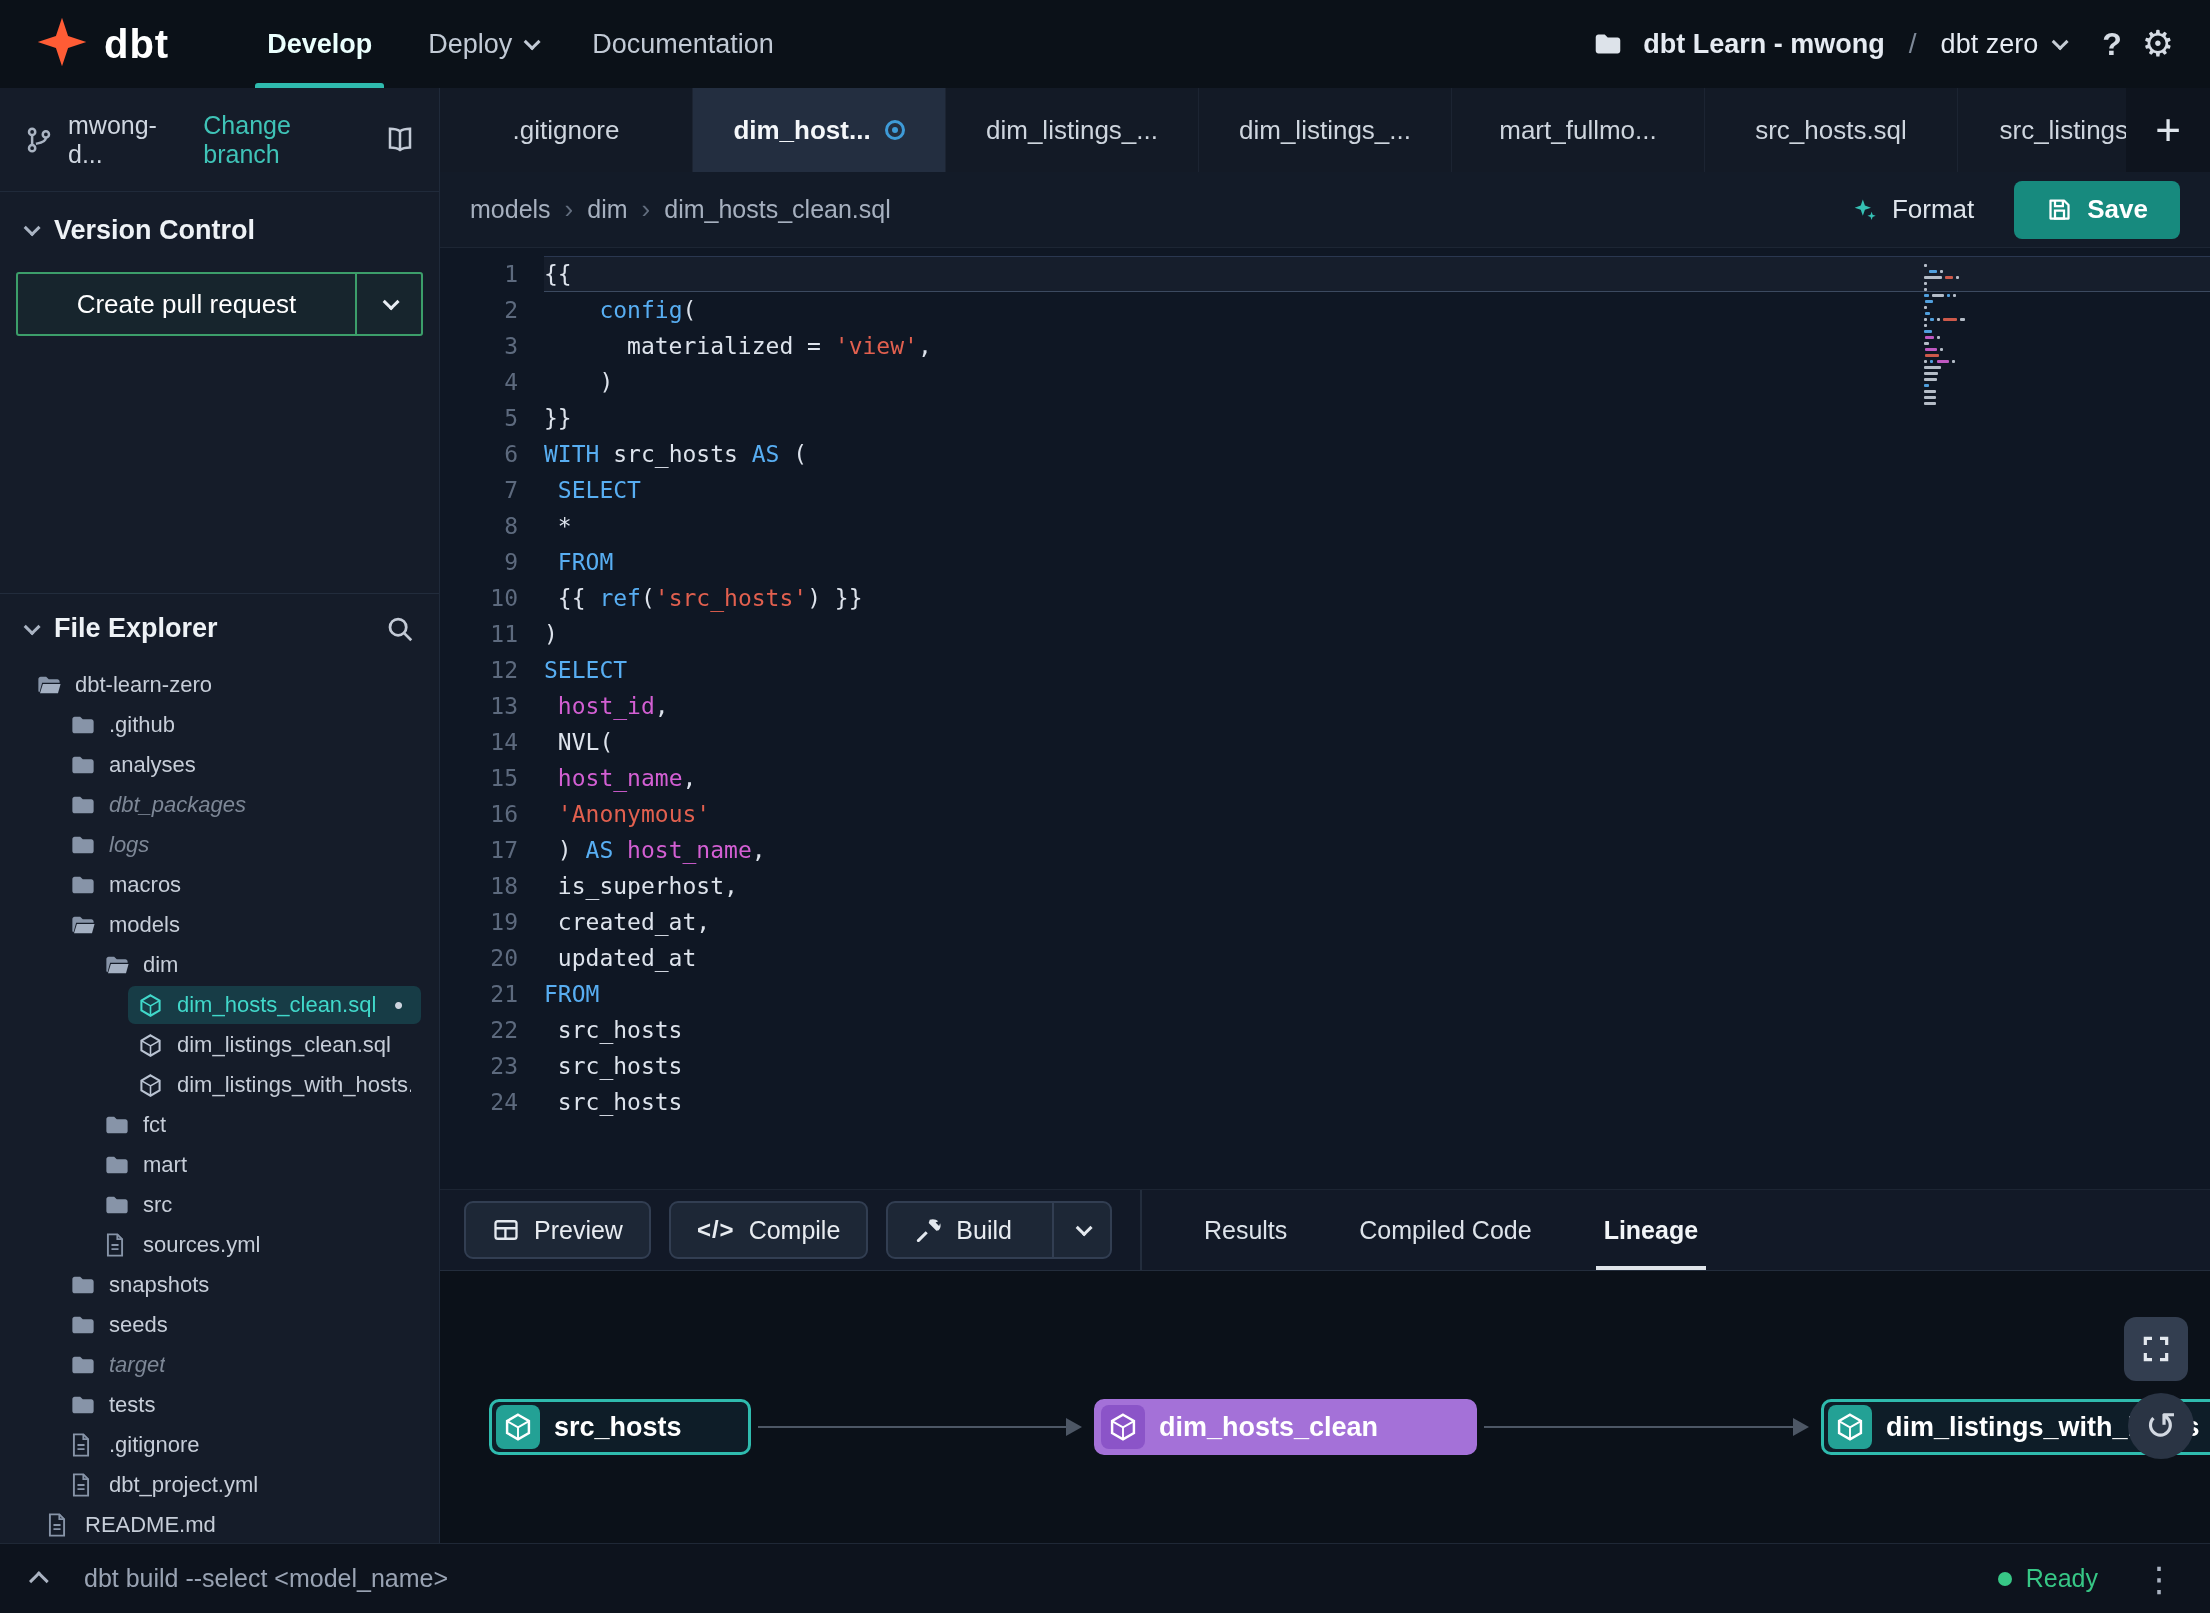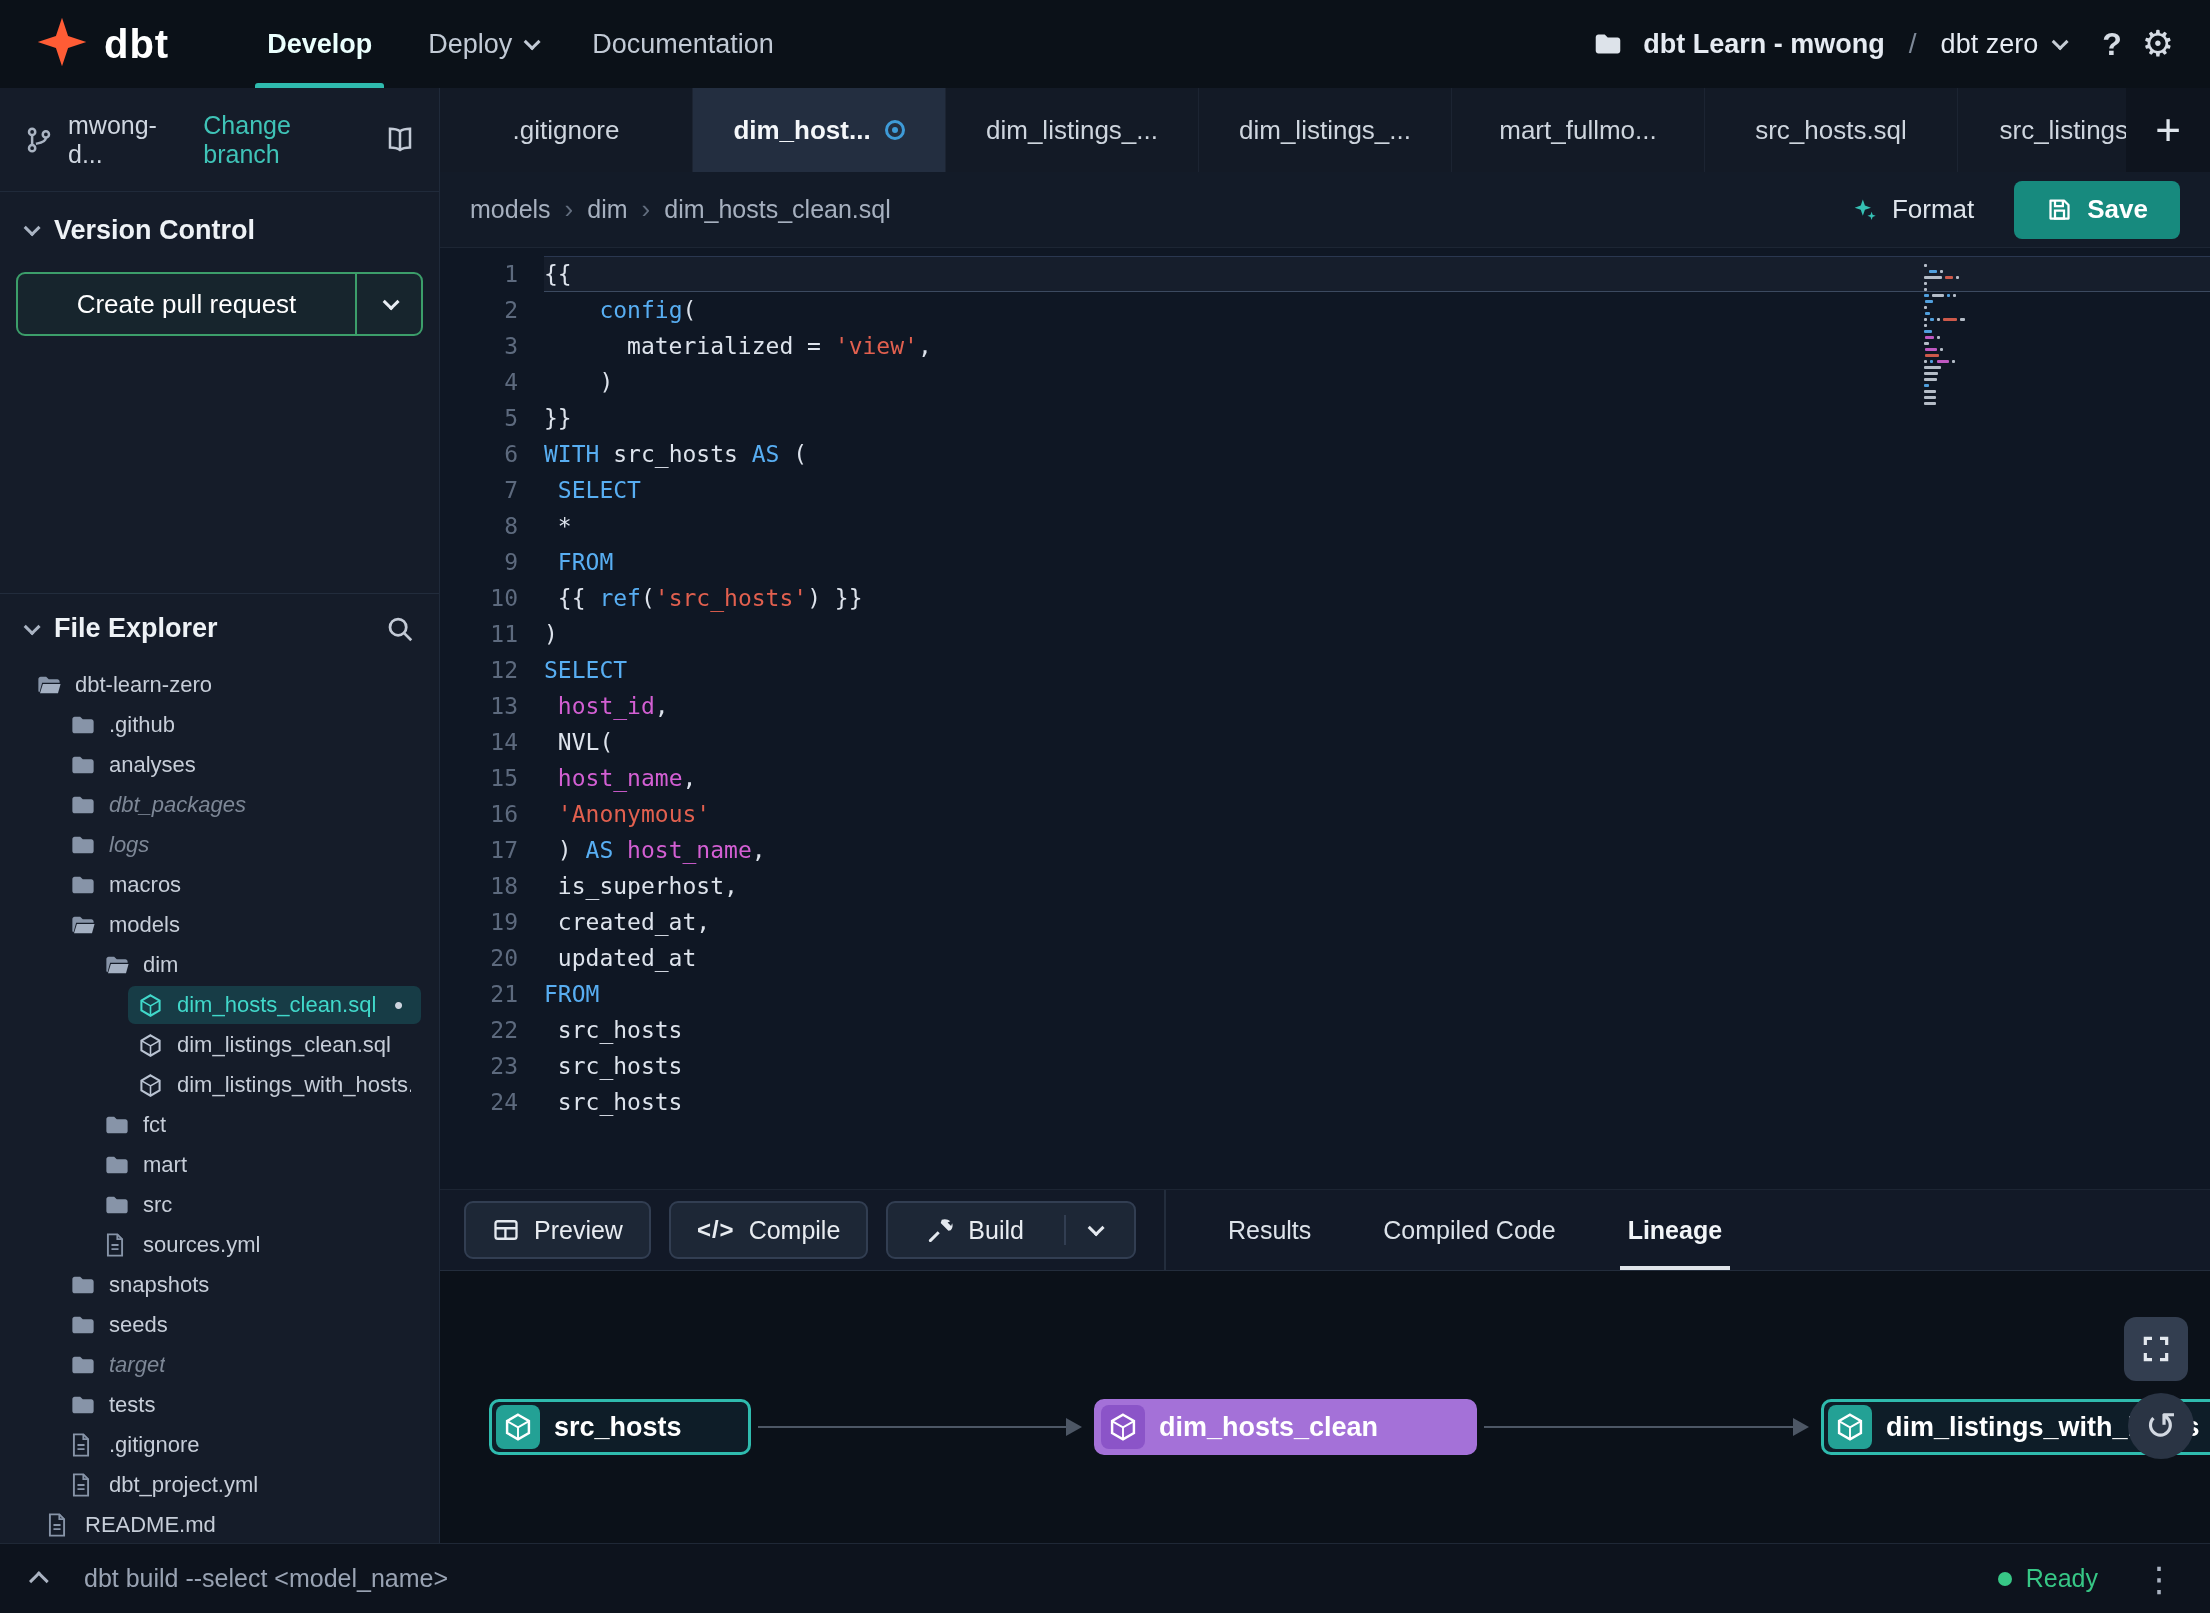--- a/index.html
+++ b/index.html
@@ -30,21 +30,21 @@
 
   
   .sidebar { width:440px; background:#151c29; border-right:1px solid #202a3a; display:flex; flex-direction:column; }
   .branch-row { height:104px; flex:none; display:flex; align-items:center; gap:14px; padding:0 24px; border-bottom:1px solid #202a3a; }
   .branch-name { color:#cfd6e0; font-size:25px; }
   .change-branch { color:#3fc3b7; font-size:25px; cursor:pointer; }
   .book-btn { margin-left:auto; cursor:pointer; display:flex; }
   .sec-header { height:76px; flex:none; display:flex; align-items:center; gap:18px; padding:0 24px; color:#eef2f6; font-size:27px; font-weight:bold; cursor:pointer; }
   .sec-header .chev { color:#aab4c3; }
   .pr-wrap { padding:4px 16px 28px; flex:none; }
-  .pr-btn { display:flex; width:100%; height:64px; border:2px solid #3c9e6a; border-radius:9px; background:rgba(60,158,106,0.07); color:#fff; overflow:hidden; cursor:pointer; }
+  .pr-btn { display:flex; width:100%; height:64px; border:2px solid #3c9e6a; border-radius:3px; background:rgba(60,158,106,0.07); color:#fff; overflow:hidden; cursor:pointer; }
   .pr-main { flex:1; display:flex; align-items:center; justify-content:center; font-size:26px; }
   .pr-caret { width:66px; border-left:2px solid #3c9e6a; display:flex; align-items:center; justify-content:center; color:#e8edf3; }
   .sidebar-spacer { flex:1 1 auto; min-height:0; }
   .fe-header { border-top:1px solid #222c3c; height:70px; }
   .fe-search { margin-left:auto; cursor:pointer; display:flex; }
   .tree { height:880px; flex:none; overflow:hidden; padding-top:2px; }
   .tree-row { height:40px; display:flex; align-items:center; cursor:pointer; }
   .tree-pill { display:flex; align-items:center; gap:12px; flex:1; margin-right:18px; height:38px; border-radius:7px; padding:0 10px; color:#c6cdd8; font-size:22px; overflow:hidden; }
   .tree-pill.selected { background:#173c46; color:#41d8ca; }
   .tree-row.muted .tree-label { color:#7d8796; font-style:italic; }
@@ -80,21 +80,21 @@
   .tok-kw { color:#58aef2; } .tok-str { color:#e2604f; } .tok-id { color:#d35fd3; }
 
   .minimap { position:absolute; top:14px; right:156px; width:130px; }
   .mm-line { height:6px; display:flex; align-items:center; }
   .mm-tok { height:3px; border-radius:1px; background:#c7ced9; opacity:.9; margin-right:3px; flex:none; }
   .mm-tok.ws { background:transparent; margin-right:0; opacity:1; }
   .mm-tok.tok-kw { background:#58aef2; } .mm-tok.tok-str { background:#e2604f; } .mm-tok.tok-id { background:#d35fd3; }
 
   .actionbar { height:82px; flex:none; background:#121927; border-top:1px solid #1c2533; border-bottom:1px solid #232d3c; display:flex; align-items:center; padding-left:24px; }
   .ab-btn { height:58px; background:#1d2736; border:2px solid #323e52; border-radius:9px; color:#e8ecf1; font-size:25px; display:flex; align-items:center; gap:14px; padding:0 26px; margin-right:18px; cursor:pointer; }
-  .ab-split { padding:12px; overflow:hidden; }
+  .ab-split { padding:0; overflow:hidden; }
   .ab-main { display:flex; align-items:center; gap:14px; padding:0 26px; align-self:stretch; }
   .ab-caret { width:58px; border-left:2px solid #323e52; display:flex; align-items:center; justify-content:center; align-self:stretch; color:#e4e9ef; }
   .compile-glyph { font-weight:bold; font-size:24px; letter-spacing:1px; }
   .ab-divider { width:2px; align-self:stretch; background:#232d3d; margin:0 26px 0 10px; }
   .ab-tabs { display:flex; align-self:stretch; }
   .ab-tab { display:flex; align-items:center; padding:0 36px; color:#dde3ea; font-size:25px; position:relative; cursor:pointer; }
   .ab-tab.active { font-weight:bold; color:#f2f5f8; }
   .ab-tab.active::after { content:''; position:absolute; left:28px; right:28px; bottom:0; height:4px; background:#dfe4ea; }
 
   

